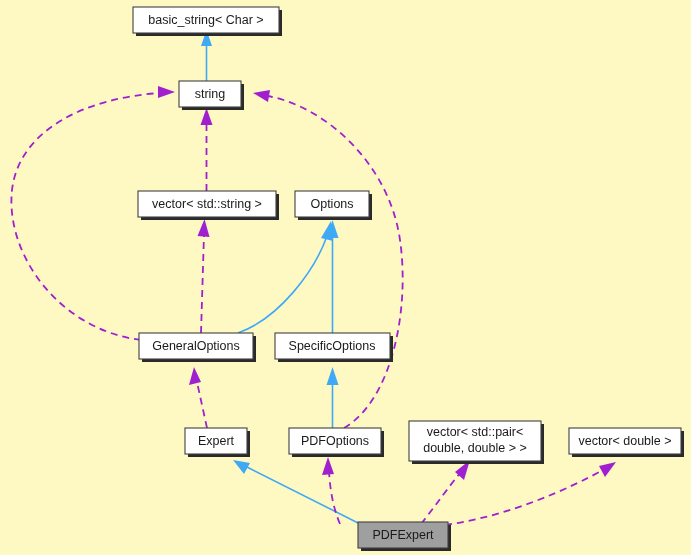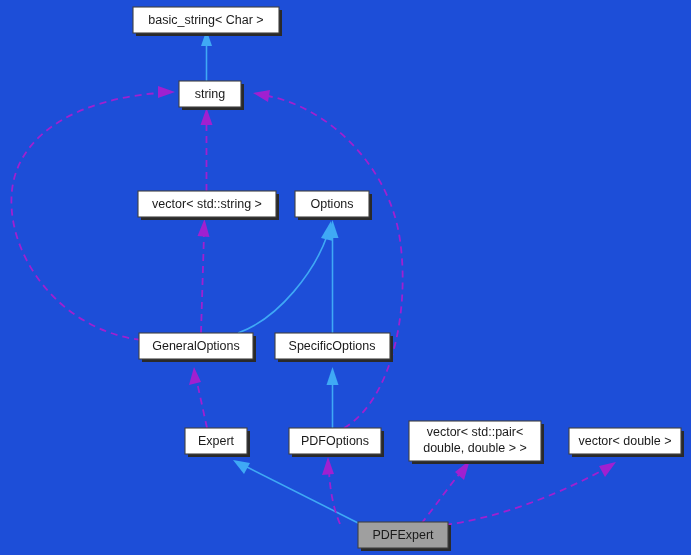--- a/index.html
+++ b/index.html
@@ -4,21 +4,21 @@
 <style>
   html, body {
     margin: 0;
     padding: 0;
     background: #000000;
   }
   #diagram-root {
     position: relative;
     width: 691px;
     height: 555px;
-    background: #1d4ed8;
+    background: #fef9c3;
     overflow: hidden;
     font-family: "Liberation Sans", sans-serif;
   }
   #graph-svg {
     position: absolute;
     left: 0;
     top: 0;
     width: 691px;
     height: 555px;
     display: block;

